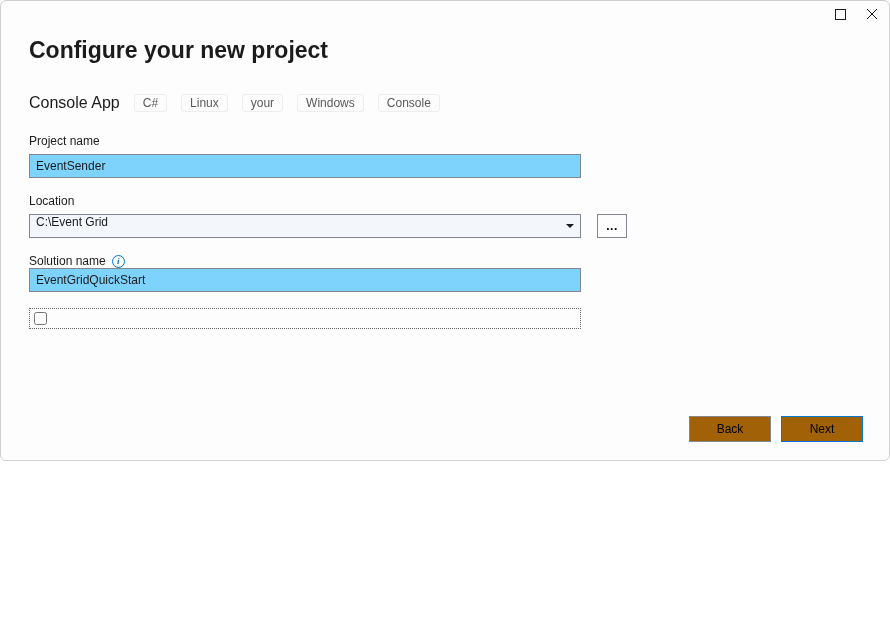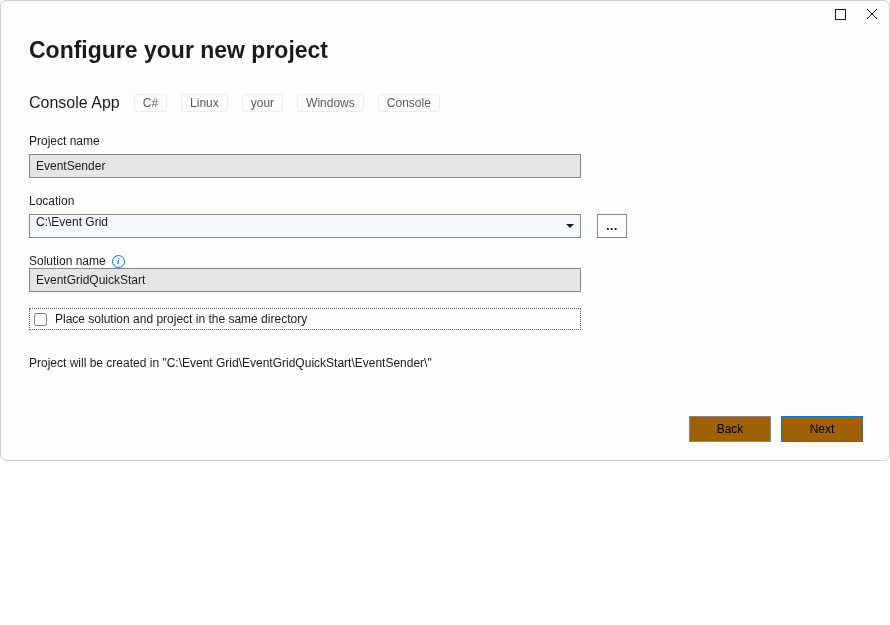--- a/index.html
+++ b/index.html
@@ -80,21 +80,21 @@
       font-weight: bold;
       color: #0078d4;
       font-style: italic;
       line-height: 1;
       font-family: Georgia, serif;
     }
     .text-input {
       width: 552px;
       height: 24px;
       border: 1px solid #828790;
-      background: #e5e5e5;
+      background: #7dd3fc;
       padding: 0 6px;
       font-size: 12px;
       font-family: inherit;
       color: #1b1b1b;
     }
     .loc-row { display: flex; align-items: stretch; gap: 16px; }
     .combo {
       width: 552px;
       height: 24px;
       border: 1px solid #828790;
@@ -223,24 +223,22 @@
     <div class="field-block">
       <div class="label-row">
         <label>Solution name</label>
         <span class="info-icon">i</span>
       </div>
       <input class="text-input" type="text" value="EventGridQuickStart" style="">
     </div>
 
     <div class="check-row">
       <input type="checkbox" id="samedir" style="">
-      <label for="samedir">Place solution and project in the same directory</label>
-    </div>
-
-    <div class="project-path">Project will be created in "C:\Event Grid\EventGridQuickStart\EventSender\"</div>
+    </div>
+
 
   </div>
 
   <div class="footer">
     <button class="btn">Back</button>
     <button class="btn btn-primary">Next</button>
   </div>
 
 </div>
 

